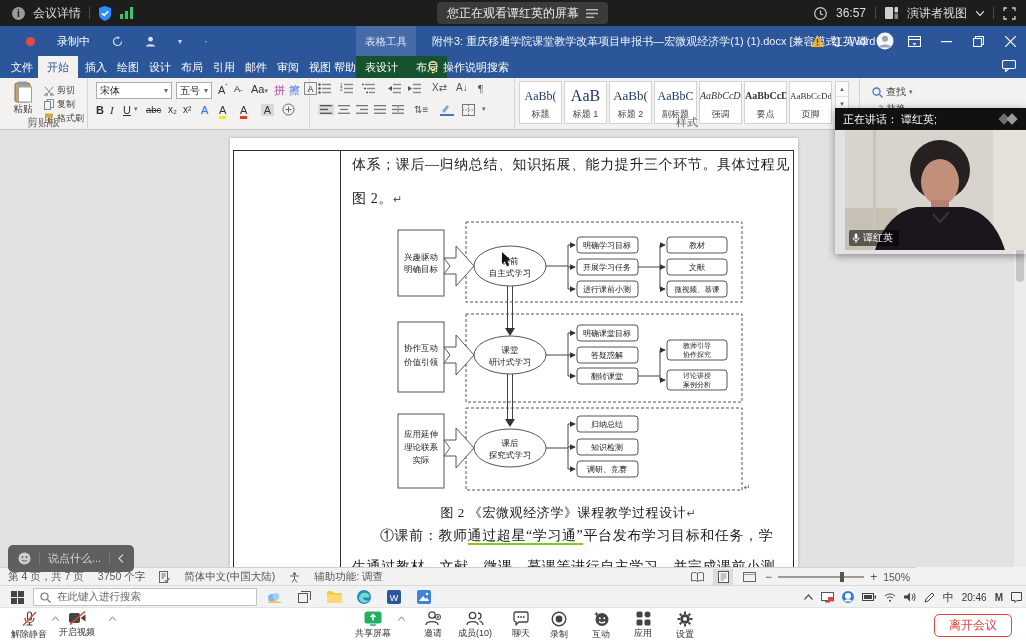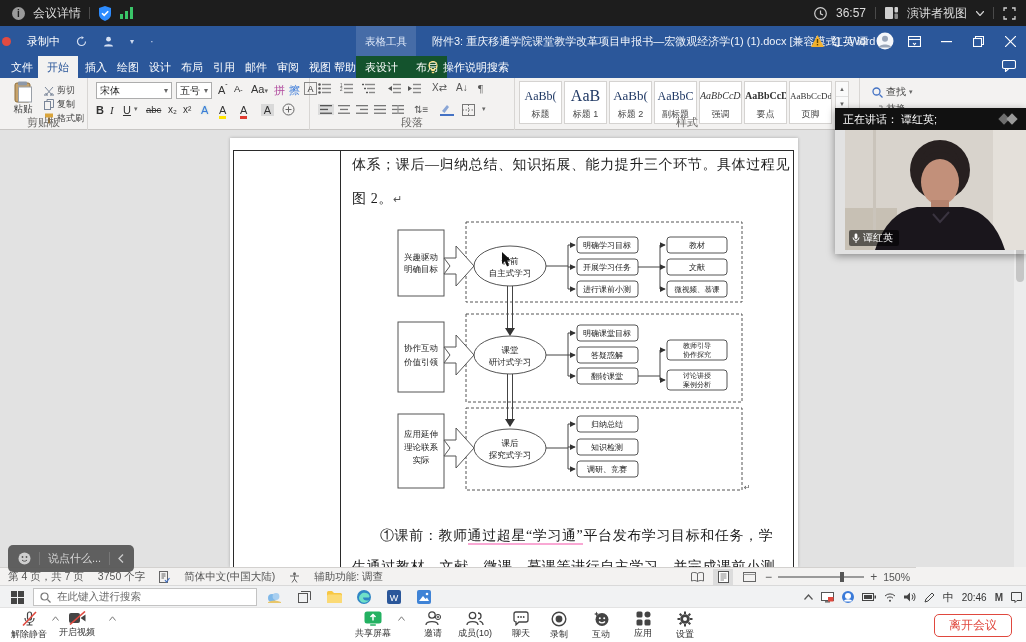--- a/index.html
+++ b/index.html
@@ -12,21 +12,21 @@
   .topbar { position:absolute; left:0; top:0; width:1026px; height:26px; background:#1d1d1d; color:#ddd; font-size:12px; }
   .tb-left { position:absolute; left:12px; top:0; height:26px; display:flex; align-items:center; gap:8px; }
   .tb-right { position:absolute; right:10px; top:0; height:26px; display:flex; align-items:center; gap:9px; }
   .tb-div { width:1px; height:12px; background:#4a4a4a; }
   .banner { position:absolute; left:437px; top:2px; height:22px; background:#3b3b3b; border-radius:4px; display:flex; align-items:center; gap:7px; padding:0 10px; color:#eee; font-size:12px; }
   .ico-info { display:inline-block; width:13px; height:13px; border-radius:50%; background:#9a9a9a; color:#1d1d1d; font-size:10px; line-height:13px; text-align:center; font-weight:bold; }
 
   
   .word { position:absolute; left:0; top:26px; width:1026px; height:559px; background:#f3f2f1; }
   .wtitle { position:absolute; left:0; top:0; width:1026px; height:30px; background:#2b579a; color:#fff; font-size:11px; }
-  .wt-left { position:absolute; left:2px; top:0; height:30px; display:flex; align-items:center; gap:16px; }
+  .wt-left { position:absolute; left:26px; top:0; height:30px; display:flex; align-items:center; gap:22px; }
   .wt-ctx { position:absolute; left:356px; top:0; height:30px; line-height:30px; padding:0 9px; background:rgba(255,255,255,.13); color:#dfe8f8; font-size:10.5px; }
   .wt-title { position:absolute; left:432px; top:0; height:30px; line-height:30px; font-size:11px; color:#f0f4fb; white-space:nowrap; }
   .wt-right { position:absolute; right:0; top:0; height:30px; display:flex; align-items:center; }
   .wt-btn { width:32px; height:30px; display:flex; align-items:center; justify-content:center; }
   .tabrow { position:absolute; left:0; top:30px; width:1026px; height:22px; background:#2b579a; }
   .tab { position:absolute; top:0; height:22px; line-height:22px; padding:0 9px; color:#fff; font-size:11px; }
   .tab.sel { background:#f3f2f1; color:#2b579a; }
   .ctxtabs { position:absolute; left:356px; top:0; height:22px; background:#14532d; display:flex; }
   .ctxtabs .tab { position:static; }
   .tellme { position:absolute; left:428px; top:0; height:22px; display:flex; align-items:center; gap:5px; color:#fff; font-size:11px; }
@@ -41,21 +41,21 @@
   .stycard { position:absolute; top:3px; width:43px; height:43px; background:#fff; border:1px solid #d5d3d1; text-align:center; overflow:hidden; }
   .stycard .samp { font-family:"Liberation Serif", serif; height:26px; line-height:28px; font-size:12px; white-space:nowrap; color:#1f3864; }
   .stycard .nm { font-size:9px; color:#444; }
 
   
   .docarea { position:absolute; left:0; top:104px; width:1026px; height:437px; background:#e2e2e2; overflow:hidden; }
   .page { position:absolute; left:230px; top:8px; width:568px; height:429px; background:#fff; box-shadow:0 0 3px rgba(0,0,0,.25); overflow:hidden; font-family:"Liberation Serif", serif; color:#1c1c1c; }
   .tline { position:absolute; background:#2a2a2a; }
   .dtext { position:absolute; font-size:14px; letter-spacing:0.6px; white-space:nowrap; }
   .mark { color:#555; font-size:11px; letter-spacing:0; }
-  .blue-ul { border-bottom:2px solid #f9a8d4; }
+  .blue-ul { border-bottom:2px solid #84cc16; }
   .scrollbar { position:absolute; right:0; top:0; width:12px; height:437px; background:#ececec; }
   .scrollbar .thumb { position:absolute; left:2px; top:42px; width:8px; height:110px; background:#c6c6c6; border-radius:4px; }
 
   .statusbar { position:absolute; left:0; top:541px; width:916px; height:18px; background:#f3f2f1; border-top:1px solid #d3d1cf; font-size:10.5px; color:#555; }
   .sb-left { position:absolute; left:8px; top:0; height:18px; display:flex; align-items:center; gap:14px; }
   .sb-right { position:absolute; right:6px; top:0; height:18px; display:flex; align-items:center; gap:6px; }
   .viewbtn { width:20px; height:16px; display:flex; align-items:center; justify-content:center; }
   .viewbtn.sel { background:#dcdcdc; }
   .sb-track { position:relative; width:86px; height:2px; background:#9a9a9a; }
   .sb-thumb { position:absolute; left:62px; top:-4px; width:4px; height:10px; background:#555; }
@@ -102,20 +102,30 @@
         <svg width="14" height="15" viewBox="0 0 14 15">
             <path d="M7 0 L13 2 V8 C13 12 9.5 14 7 15 C4.5 14 1 12 1 8 V2 Z" fill="#2d8cff"></path>
             <path d="M4 7.2 L6.2 9.4 L10.2 5.2" stroke="#fff" stroke-width="1.6" fill="none"></path>
           </svg>
       </span>
       <span>
         <svg width="14" height="12" viewBox="0 0 14 12">
             <rect x="0" y="7" width="3" height="5" fill="#3ac569"></rect>
             <rect x="5" y="4" width="3" height="8" fill="#3ac569"></rect>
             <rect x="10" y="0" width="3" height="12" fill="#3ac569"></rect>
+          </svg>
+      </span>
+    </div>
+    <div class="banner">
+      <span>您正在观看谭红英的屏幕</span>
+      <span>
+        <svg width="12" height="9" viewBox="0 0 12 9">
+            <rect y="0" width="12" height="1.4" fill="#bbb"></rect>
+            <rect y="3.8" width="12" height="1.4" fill="#bbb"></rect>
+            <rect y="7.6" width="8" height="1.4" fill="#bbb"></rect>
           </svg>
       </span>
     </div>
     <div class="tb-right">
       <span>
         <svg width="13" height="13" viewBox="0 0 13 13">
             <circle cx="6.5" cy="6.5" r="5.8" fill="none" stroke="#cfcfcf" stroke-width="1.2"></circle>
             <path d="M6.5 3.4 V6.8 L9 8" stroke="#cfcfcf" stroke-width="1.2" fill="none"></path>
           </svg>
       </span>
@@ -403,21 +413,20 @@
               <rect x="0" y="10" width="14" height="2" fill="#4472c4"></rect>
             </svg>
           </span>
         <span class="rt" style="left:152px;top:26px;">
             <svg width="13" height="12" viewBox="0 0 13 12" stroke="#777" fill="none">
               <rect x="0.5" y="0.5" width="12" height="11"></rect>
               <path d="M0.5 6 H12.5 M6.5 0.5 V11.5" stroke-dasharray="1.5,1.5"></path>
             </svg>
           </span>
         <span class="rt" style="left:172px;top:27px;font-size:7px;color:#666;">▾</span>
-        <div class="rlabel"><span>段落</span></div>
       </div>
 
       <div class="rgrp" style="left:515px;width:345px;">
         <div class="stycard" style="left:4px;">
             <div class="samp" style="font-size:12px;">AaBb(</div>
             <div class="nm">标题</div>
           </div>
         <div class="stycard" style="left:49px;">
             <div class="samp" style="font-size:16px;">AaB</div>
             <div class="nm">标题 1</div>
@@ -574,20 +583,21 @@
             <text x="120" y="228">课后</text>
               <text x="120" y="240">探究式学习</text>
             <text x="217" y="209" font-size="8">归纳总结</text>
             <text x="217" y="232" font-size="8">知识检测</text>
             <text x="217" y="254" font-size="8">调研、竞赛</text>
             <text x="357" y="272" font-size="8" fill="#555">↵</text>
           </g>
           <polygon points="112,34 112,46 115,43 117,48.5 119,47.5 117,42.5 121,42.5" fill="#111"></polygon>
         </svg>
 
+        <div class="dtext" style="left:110px;top:366px;width:456px;text-align:center;font-size:13px;"><span>图 2 《宏微观经济学》课程教学过程设计</span><span class="mark">↵</span></div>
         <div class="dtext" style="left:122px;top:389px;"><span style="padding-left:28px;">①课前：教师</span><span class="blue-ul">通过超星“学习通”</span><span>平台发布学习目标和任务，学</span></div>
         <div class="dtext" style="left:122px;top:420px;"><span>生通过教材、文献、微课、慕课等进行自主学习，并完成课前小测</span></div>
       </div>
     </div>
 
     <div class="statusbar">
       <div class="sb-left">
         <span>第 4 页，共 7 页</span>
         <span>3750 个字</span>
         <span>

